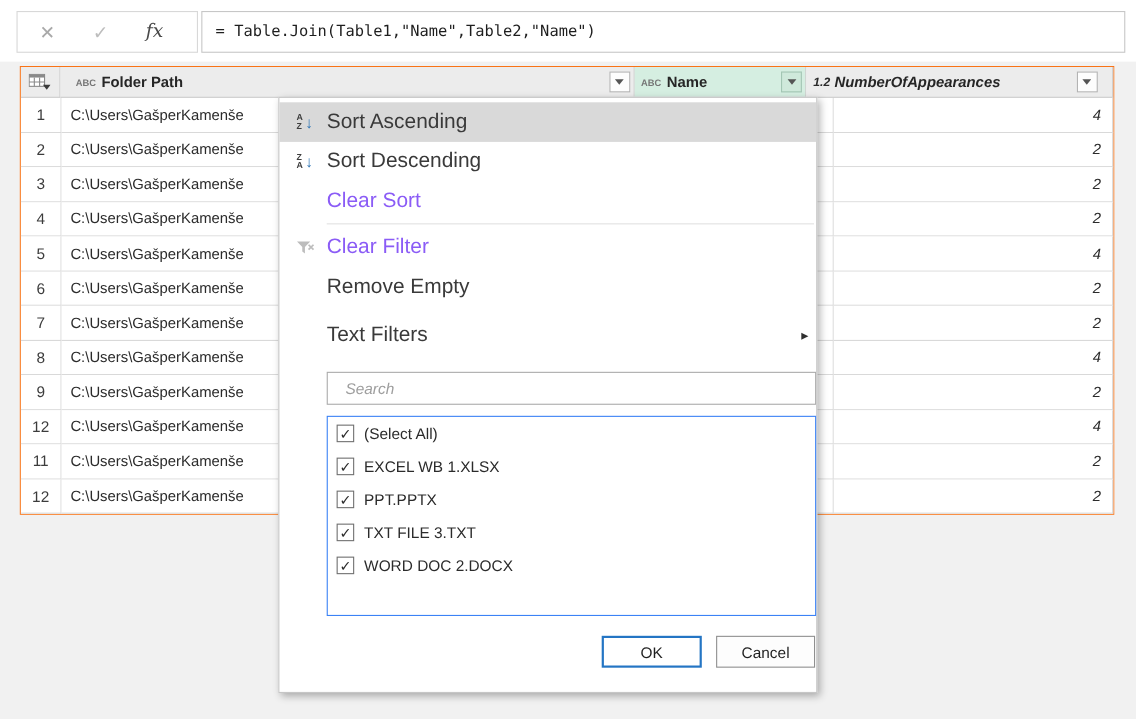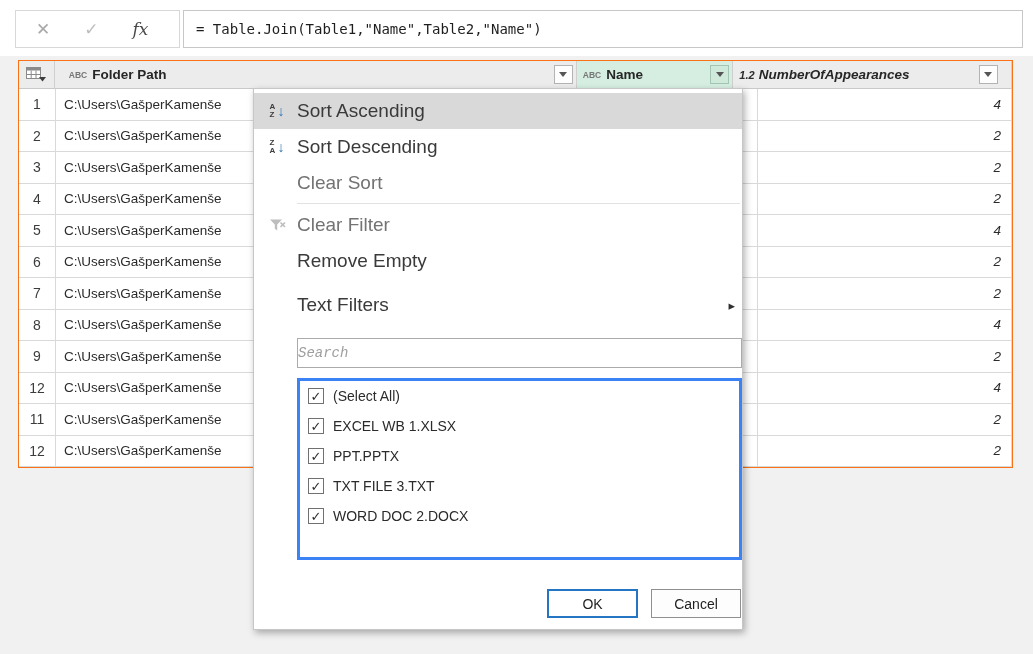--- a/index.html
+++ b/index.html
@@ -43,47 +43,47 @@
   .c-app  { width:254px; justify-content:flex-end; padding-right:10px; font-size:13.5px;
             font-style:italic; color:#2b2b2b; }
   .hcell.c-num { width:37px; } .hcell.c-path { width:540px; } .hcell.c-name { width:162px; } .hcell.c-app { width:288px; }
 
   
   .filter-menu { position:absolute; left:253px; top:88px; width:490px; height:542px; background:#fff;
                  border:1px solid #c6c6c6; box-shadow:2px 3px 7px rgba(0,0,0,.3); z-index:10; padding-top:4px; }
   .menu-item { position:relative; height:36px; display:flex; align-items:center; padding-left:43px;
                font-size:19px; color:#3a3a3a; cursor:default; }
   .menu-item.highlight { background:#d9d9d9; }
-  .menu-item.disabled { color:#737373; }
+  .menu-item.disabled { color:#8b5cf6; }
   .menu-icon { position:absolute; left:9px; top:50%; transform:translateY(-50%); width:28px;
                display:flex; justify-content:center; align-items:center; }
   .sort-letters { display:flex; flex-direction:column; font-size:8px; line-height:8px; font-weight:bold; color:#3d3d3d; }
   .icon-az .l1::before { content:"A"; } .icon-az .l2::before { content:"Z"; }
   .icon-za .l1::before { content:"Z"; } .icon-za .l2::before { content:"A"; }
   .sort-arrow { color:#2e75b5; font-size:14px; line-height:14px; margin-left:2px; }
   .sort-arrow::before { content:"↓"; }
   .submenu-arrow { position:absolute; right:7px; top:50%; transform:translateY(-50%);
                    font-size:13px; color:#2f2f2f; }
   .submenu-arrow::before { content:"▸"; }
   .menu-sep { border-top:1px solid #e2e2e2; margin:2px 2px 3px 43px; }
   .spacer { height:8px; }
 
   .search-box { display:block; margin:15px 2px 0 43px; width:445px; height:30px; border:1px solid #ababab;
-                padding:0 0; font-size:14px; font-family:Liberation Mono, monospace; color:#8b5cf6; outline:none; }
+                padding:0 16px; font-size:14px; font-family:Liberation Sans, sans-serif; color:#8b5cf6; outline:none; }
   .search-box::placeholder { font-style:italic; color:#9e9e9e; }
 
-  .value-list { margin:10px 2px 0 43px; width:445px; height:182px; border:3px solid #3b82f6;
+  .value-list { margin:10px 2px 0 43px; width:445px; height:182px; border:1px solid #3b82f6;
                 overflow:hidden; background:#fff; }
   .vl-item { height:30px; display:flex; align-items:center; padding-left:8px; }
   .cb { width:16px; height:16px; border:1px solid #707070; background:#fff; margin-right:9px; flex:none;
         display:flex; align-items:center; justify-content:center; }
   .cb.checked::before { content:"✓"; font-size:13px; color:#2c2c2c; line-height:13px; }
   .vl-label { font-size:14px; color:#2b2b2b; white-space:nowrap; }
 
-  .btn-row { display:flex; justify-content:flex-end; gap:13px; padding-right:1px; margin-top:29px; }
+  .btn-row { display:flex; justify-content:flex-end; gap:13px; padding-right:1px; margin-top:18px; }
   .btn { height:29px; font-size:14px; font-family:"Liberation Sans",sans-serif; color:#1f1f1f;
          background:#fdfdfd; cursor:default; }
   .btn.ok { width:91px; border:2px solid #2475c4; background:#fff; }
   .btn.cancel { width:90px; border:1px solid #8f8f8f; }
 
   .corner-svg { display:block; }
 </style>
 </head>
 <body>
 

